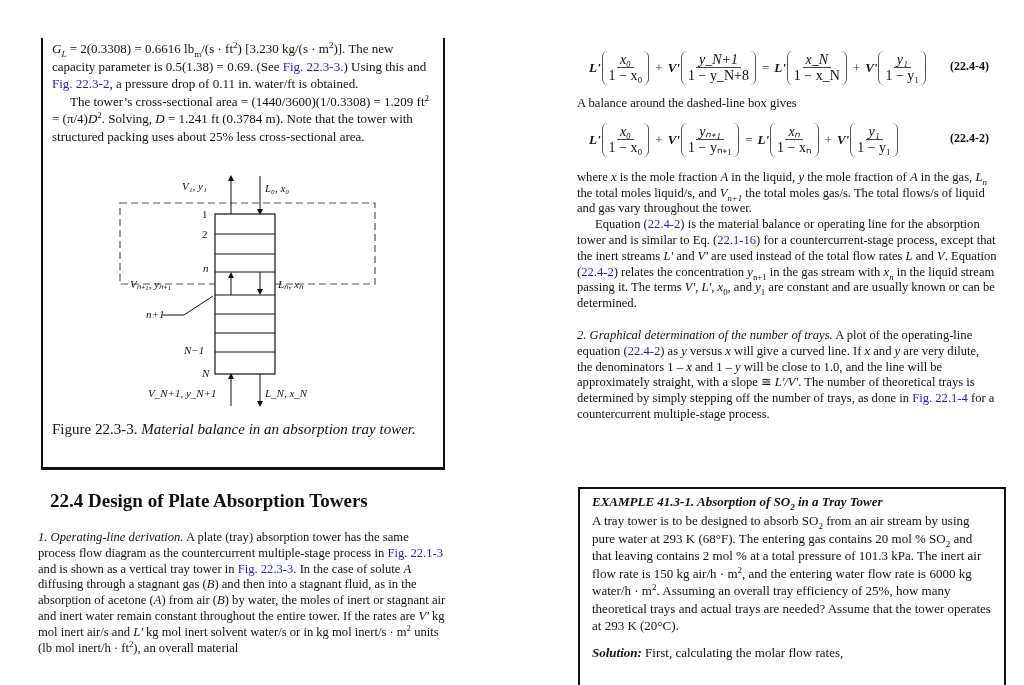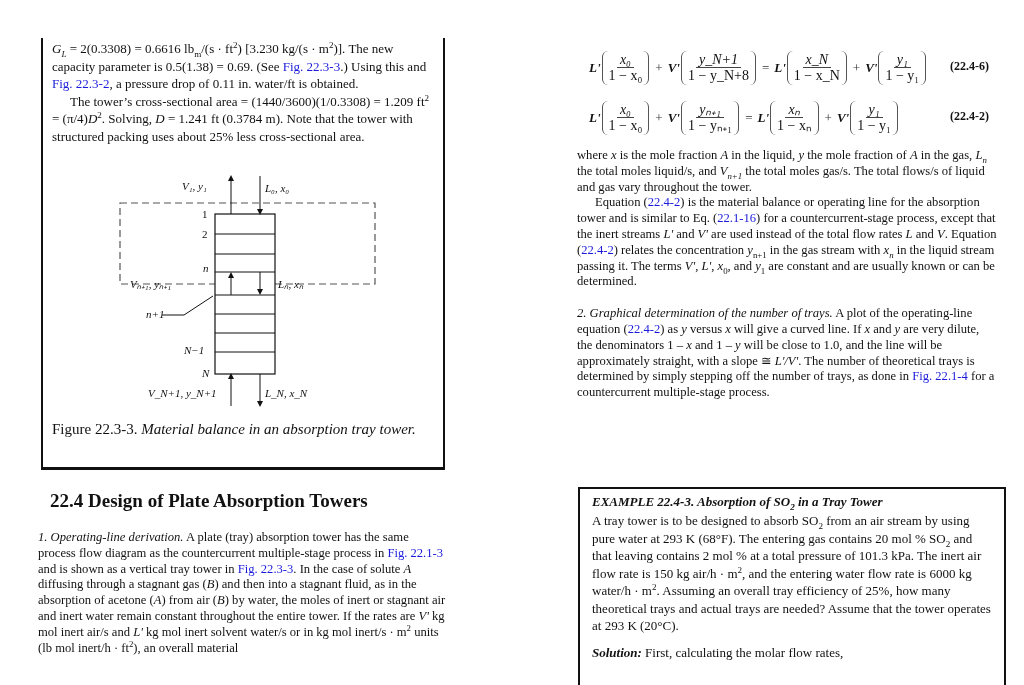--- a/index.html
+++ b/index.html
@@ -142,23 +142,24 @@
         </span>
       <span class="op">+</span>
       <span class="coef">V'</span>
       <span class="paren">
           <span class="frac">
             <span class="num">y₁</span>
             <span class="den">1 − y₁</span>
           </span>
         </span>
     </div>
-    <span class="eqnum">(22.4-6)</span>
-  </div>
-
+    <span class="eqnum">(22.4-4)</span>
+  </div>
+
+  <div class="r-p" style="margin-top:6px;">A balance around the dashed-line box gives</div>
 
   <div class="eqrow" style="margin-top:6px;">
     <div class="eqbody">
       <span class="coef">L'</span>
       <span class="paren">
           <span class="frac">
             <span class="num">x₀</span>
             <span class="den">1 − x₀</span>
           </span>
         </span>
@@ -198,20 +199,20 @@
     <span>Equation (</span><span class="lnk">22.4-2</span><span>) is the material balance or operating line for the absorption tower and is similar to Eq. (</span><span class="lnk">22.1-16</span><span>) for a countercurrent-stage process, except that the inert streams </span><span class="it">L'</span><span> and </span><span class="it">V'</span><span> are used instead of the total flow rates </span><span class="it">L</span><span> and </span><span class="it">V</span><span>. Equation (</span><span class="lnk">22.4-2</span><span>) relates the concentration </span><span class="it">y</span><sub>n+1</sub><span> in the gas stream with </span><span class="it">x</span><sub class="it">n</sub><span> in the liquid stream passing it. The terms </span><span class="it">V'</span><span>, </span><span class="it">L'</span><span>, </span><span class="it">x</span><sub>0</sub><span>, and </span><span class="it">y</span><sub>1</sub><span> are constant and are usually known or can be determined.</span>
   </div>
 
   <div class="r-p" style="margin-top:16px;">
     <span class="it">2. Graphical determination of the number of trays.</span><span> A plot of the operating-line equation (</span><span class="lnk">22.4-2</span><span>) as </span><span class="it">y</span><span> versus </span><span class="it">x</span><span> will give a curved line. If </span><span class="it">x</span><span> and </span><span class="it">y</span><span> are very dilute, the denominators 1 – </span><span class="it">x</span><span> and 1 – </span><span class="it">y</span><span> will be close to 1.0, and the line will be approximately straight, with a slope ≅ </span><span class="it">L'/V'</span><span>. The number of theoretical trays is determined by simply stepping off the number of trays, as done in </span><span class="lnk">Fig. 22.1-4</span><span> for a countercurrent multiple-stage process.</span>
   </div>
 </div>
 
 <div id="example"></div>
 <div id="exhead">
-  <span>EXAMPLE 22.4-3. Absorption of SO</span><sub>2</sub><span> in a Tray Tower</span>
+  <span>EXAMPLE 41.3-1. Absorption of SO</span><sub>2</sub><span> in a Tray Tower</span>
 </div>
 <div id="exbody">
   <span>A tray tower is to be designed to absorb SO</span><sub>2</sub><span> from an air stream by using pure water at 293 K (68°F). The entering gas contains 20 mol % SO</span><sub>2</sub><span> and that leaving contains 2 mol % at a total pressure of 101.3 kPa. The inert air flow rate is 150 kg air/h · m</span><sup>2</sup><span>, and the entering water flow rate is 6000 kg water/h · m</span><sup>2</sup><span>. Assuming an overall tray efficiency of 25%, how many theoretical trays and actual trays are needed? Assume that the tower operates at 293 K (20°C).</span>
 </div>
 <div id="exsol">
   <b><i>Solution:</i></b><span> First, calculating the molar flow rates,</span>
 </div>
 
 </body></html>

